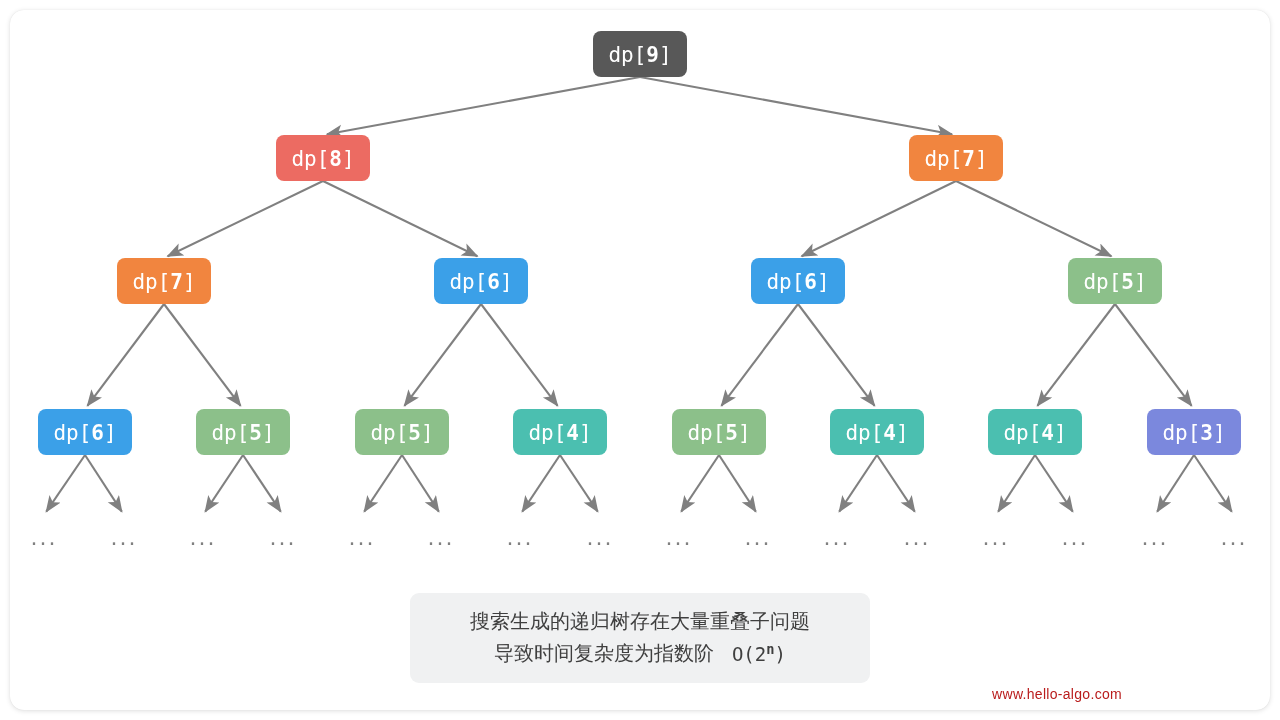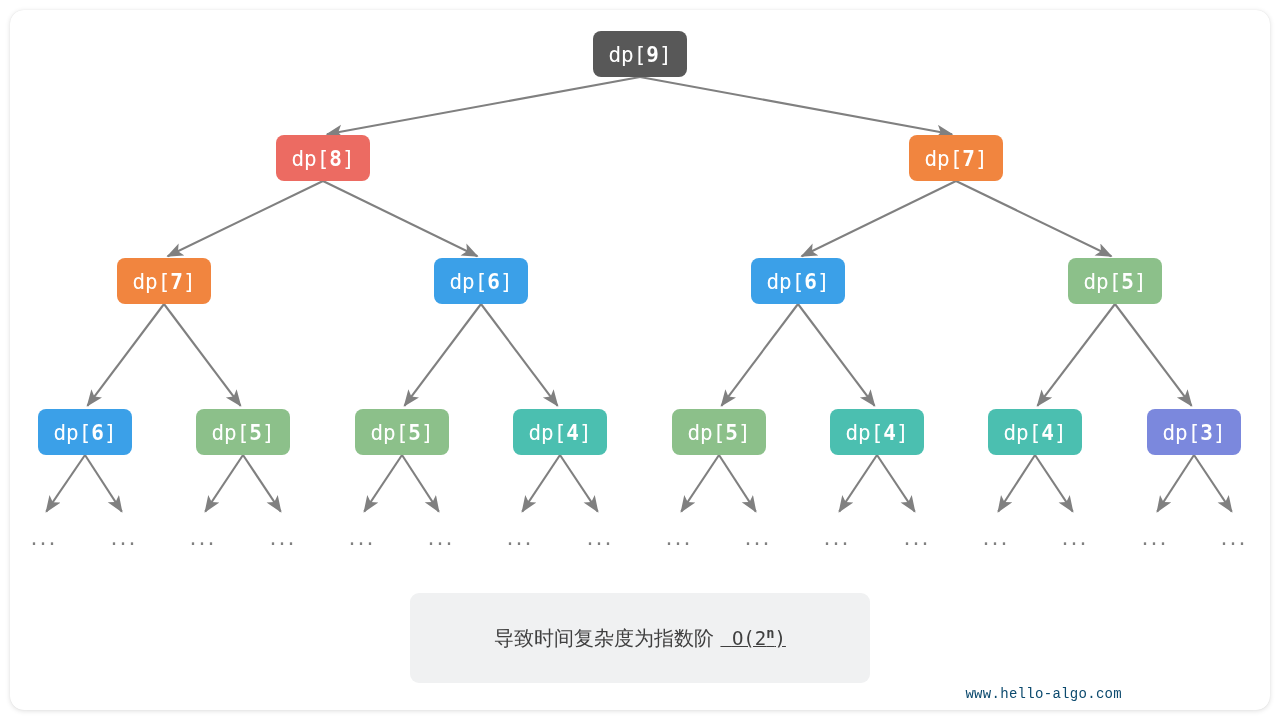--- a/index.html
+++ b/index.html
@@ -77,33 +77,32 @@
   .caption-line {
     font-family: "DejaVu Sans", sans-serif;
     font-size: 20px;
     color: #3f3f3f;
     line-height: 1.25;
     white-space: nowrap;
   }
   .caption-line .mono {
     font-family: "DejaVu Sans Mono", monospace;
     font-size: 19px;
-    text-decoration: underline;
   }
   .caption-line sup {
     font-size: 0.72em;
     font-weight: bold;
   }
   #watermark {
     position: absolute;
     right: 36px;
     bottom: 18px;
-    font-family: Liberation Mono, monospace;
+    font-family: Liberation Sans, sans-serif;
     font-size: 14px;
-    color: #0c4a6e;
+    color: #b91c1c;
     letter-spacing: 0.3px;
   }
 </style>
 </head>
 <body>
 
 <div id="stage">
   <div id="card"></div>
 
   <svg id="tree-svg" viewBox="0 0 1280 720" xmlns="http://www.w3.org/2000/svg">
@@ -220,20 +219,21 @@
         <text x="837" y="537" class="ellipsis-text" fill="#808080">...</text>
         <text x="917" y="537" class="ellipsis-text" fill="#808080">...</text>
         <text x="996" y="537" class="ellipsis-text" fill="#808080">...</text>
         <text x="1075" y="537" class="ellipsis-text" fill="#808080">...</text>
         <text x="1155" y="537" class="ellipsis-text" fill="#808080">...</text>
         <text x="1234" y="537" class="ellipsis-text" fill="#808080">...</text>
       </g>
   </svg>
 
   <div id="caption-box">
+    <div class="caption-line">搜索生成的递归树存在大量重叠子问题</div>
     <div class="caption-line">
       <span>导致时间复杂度为指数阶</span>
       <span class="mono">&nbsp;<span>O(2</span><sup>n</sup><span>)</span></span>
     </div>
   </div>
 
   <div id="watermark">www.hello-algo.com</div>
 </div>
 
 </body></html>

